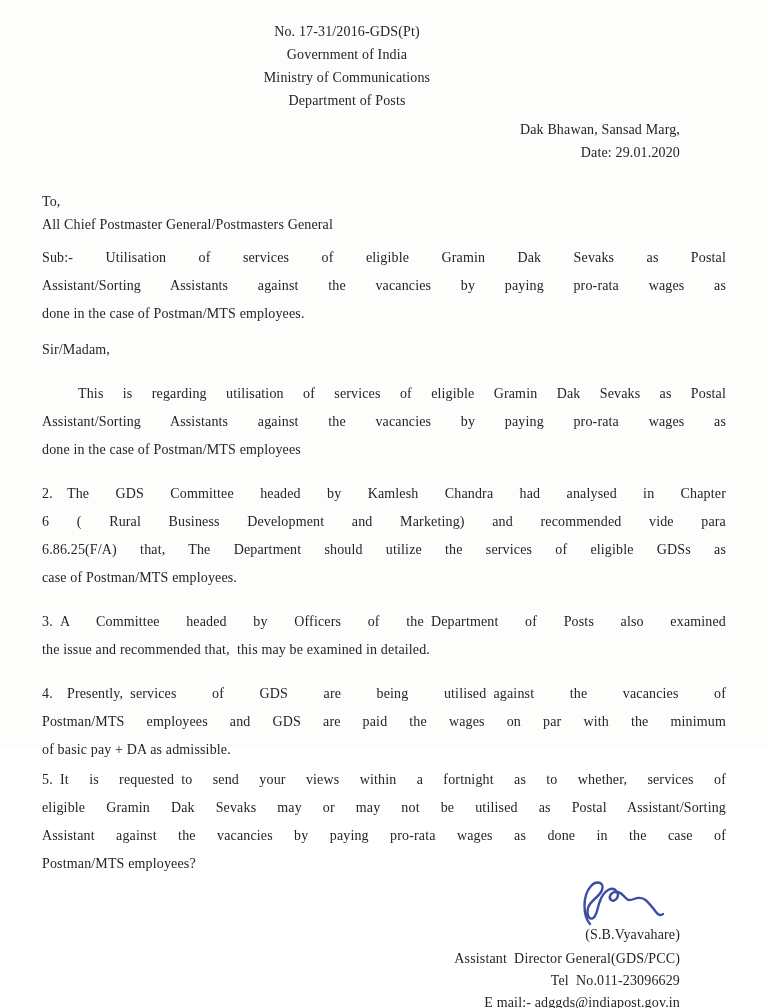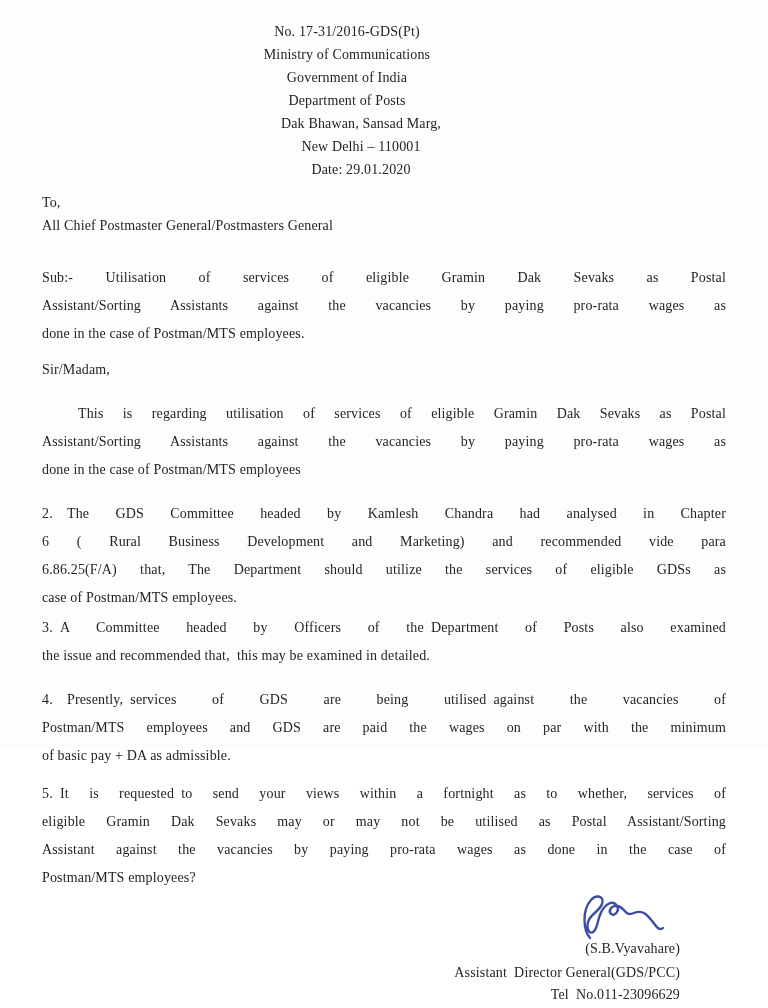--- a/index.html
+++ b/index.html
@@ -16,28 +16,28 @@
     font-size:14px;
     color:#242428;
     letter-spacing:0.15px;
   }
   .center-block{
     text-align:center;
     margin-right:74px;
     line-height:23px;
   }
   .addr-block{
-    text-align:center;
+    text-align:right;
     margin-right:46px;
     line-height:23px;
-    margin-top:0;
+    margin-top:6px;
   }
   .to-block{
     line-height:23px;
-    margin-top:10px;
+    margin-top:26px;
   }
   .body-text{line-height:28px;margin-top:8px;}
   .jline{text-align:justify;text-align-last:justify;}
   .jl-left{text-align:justify;text-align-last:left;}
   .indent{text-indent:36px;}
   .sig-block{
     text-align:right;
     margin-right:46px;
   }
   .sig-ink{
@@ -48,69 +48,68 @@
   .sig-name{line-height:26px;}
   .sig-line{line-height:22px;}
 </style>
 </head>
 <body>
 
 <div class="page" style="background: rgb(253, 253, 252); color: rgb(36, 36, 40);">
 
   <div class="center-block">
     <div>No. 17-31/2016-GDS(Pt)</div>
+    <div>Government of India</div>
     <div>Ministry of Communications</div>
-    <div>Government of India</div>
     <div>Department of Posts</div>
   </div>
 
   <div class="addr-block">
     <div>Dak Bhawan, Sansad Marg,</div>
-    <div>New Delhi – 110001</div>
     <div>Date: 29.01.2020</div>
   </div>
 
   <div class="to-block">
     <div>To,</div>
     <div>All Chief Postmaster General/Postmasters General</div>
   </div>
 
-  <div class="body-text" style="margin-top:27px">
+  <div class="body-text" style="margin-top:8px">
     <div class="jline">Sub:- Utilisation of services of eligible Gramin Dak Sevaks as Postal</div>
     <div class="jline">Assistant/Sorting Assistants against the vacancies by paying pro-rata wages as</div>
     <div class="jl-left">done in the case of Postman/MTS employees.</div>
   </div>
 
   <div class="body-text">Sir/Madam,</div>
 
   <div class="body-text" style="margin-top:16px">
     <div class="jline indent">This is regarding utilisation of services of eligible Gramin Dak Sevaks as Postal</div>
     <div class="jline">Assistant/Sorting Assistants against the vacancies by paying pro-rata wages as</div>
     <div class="jl-left">done in the case of Postman/MTS employees</div>
   </div>
 
   <div class="body-text" style="margin-top:16px">
     <div class="jline">2. The GDS Committee headed by Kamlesh Chandra had analysed in Chapter</div>
     <div class="jline">6 ( Rural Business Development and Marketing) and recommended vide para</div>
     <div class="jline">6.86.25(F/A) that, The Department should utilize the services of eligible GDSs as</div>
     <div class="jl-left">case of Postman/MTS employees.</div>
   </div>
 
-  <div class="body-text" style="margin-top:2px">
+  <div class="body-text" style="margin-top:16px">
     <div class="jline">3. A Committee headed by Officers of the Department of Posts also examined</div>
     <div class="jl-left">the issue and recommended that, this may be examined in detailed.</div>
   </div>
 
   <div class="body-text" style="margin-top:16px">
     <div class="jline">4. Presently, services of GDS are being utilised against the vacancies of</div>
     <div class="jline">Postman/MTS employees and GDS are paid the wages on par with the minimum</div>
     <div class="jl-left">of basic pay + DA as admissible.</div>
   </div>
 
-  <div class="body-text" style="margin-top:10px">
+  <div class="body-text" style="margin-top:2px">
     <div class="jline">5. It is requested to send your views within a fortnight as to whether, services of</div>
     <div class="jline">eligible Gramin Dak Sevaks may or may not be utilised as Postal Assistant/Sorting</div>
     <div class="jline">Assistant against the vacancies by paying pro-rata wages as done in the case of</div>
     <div class="jl-left">Postman/MTS employees?</div>
   </div>
 
   <div class="sig-block">
     <svg class="sig-ink" width="100" height="50" viewBox="0 0 100 50" aria-hidden="true">
       <path d="M 22,46 C 15,38 14,18 23,8 C 28,2 37,4 34,12 C 31,20 22,22 20,30 C 18,39 23,44 27,38 C 30,33 30,27 32,23" fill="none" stroke="#3d4da6" stroke-width="2.4" stroke-linecap="round"></path>
       <path d="M 32,23 C 36,12 45,7 49,14 C 52,19 46,25 43,22 C 40,19 43,13 50,14 C 58,16 56,25 66,21 C 76,17 80,24 88,34 C 90,37 93,38 95,36" fill="none" stroke="#3d4da6" stroke-width="2.4" stroke-linecap="round"></path>

